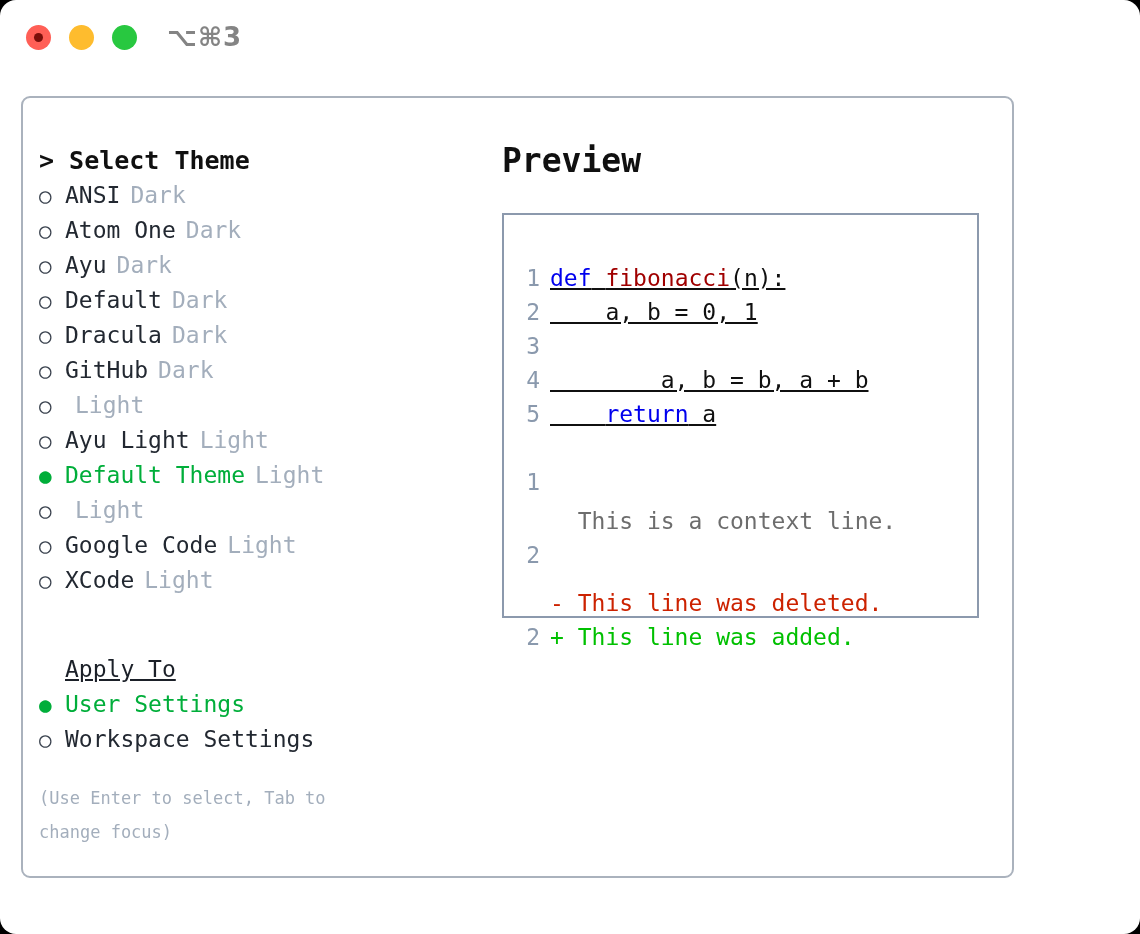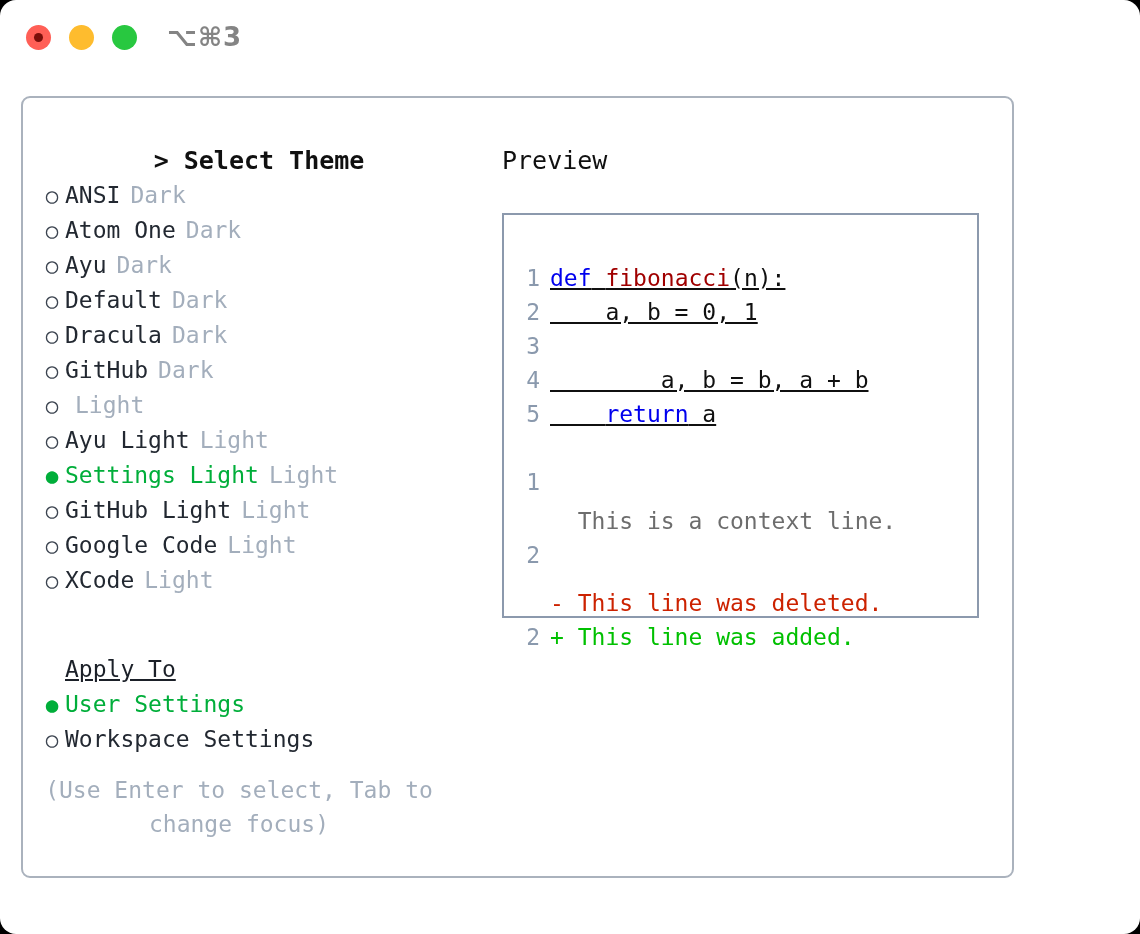--- a/index.html
+++ b/index.html
@@ -75,21 +75,20 @@
     border: 2px solid #aab2bd;
     border-radius: 9px;
     box-sizing: border-box;
     background: #ffffff;
   }
 
   .col-left {
     position: absolute;
     left: 16px; top: 46px;
     width: 440px;
-    text-align: center;
   }
   .col-right {
     position: absolute;
     left: 479px; top: 46px;
     width: 495px;
   }
 
   
   .list-header {
     font-size: 25px;
@@ -126,32 +125,32 @@
     color: #1b2028;
     font-size: 23px;
     line-height: 34px;
     font-weight: normal;
     text-decoration: underline;
   }
 
   .spacer-block { height: 54px; }
 
   .hint {
-    margin-top: 16px;
-    font-size: 23px;
+    margin-top: 24px;
+    font-size: 17px;
     line-height: 34px;
     color: #a3aebc;
     width: 400px;
     white-space: pre-wrap;
   }
 
   
   .preview-title {
-    font-size: 25px;
-    font-weight: normal;
+    font-size: 33px;
+    font-weight: bold;
     color: #101010;
     line-height: 34px;
   }
 
   .code-box {
     margin-top: 35px;
     width: 477px;
     height: 405px;
     border: 2px solid #8c99ad;
     box-sizing: border-box;
@@ -206,22 +205,22 @@
 
       <div id="theme-list">
           <div class="row"><span class="bullet">○</span><span class="label">ANSI</span><span class="tag">Dark</span></div>
           <div class="row"><span class="bullet">○</span><span class="label">Atom One</span><span class="tag">Dark</span></div>
           <div class="row"><span class="bullet">○</span><span class="label">Ayu</span><span class="tag">Dark</span></div>
           <div class="row"><span class="bullet">○</span><span class="label">Default</span><span class="tag">Dark</span></div>
           <div class="row"><span class="bullet">○</span><span class="label">Dracula</span><span class="tag">Dark</span></div>
           <div class="row"><span class="bullet">○</span><span class="label">GitHub</span><span class="tag">Dark</span></div>
           <div class="row"><span class="bullet">○</span><span class="tag">Light</span></div>
           <div class="row"><span class="bullet">○</span><span class="label">Ayu Light</span><span class="tag">Light</span></div>
-          <div class="row selected"><span class="bullet sel">●</span><span class="label">Settings Light</span><span class="tag">Light</span></div>
-          <div class="row"><span class="bullet">○</span><span class="label">GitHub Light</span><span class="tag">Light</span></div>
+          <div class="row selected"><span class="bullet sel">●</span><span class="label">Default Theme</span><span class="tag">Light</span></div>
+          <div class="row"><span class="bullet">○</span><span class="tag">Light</span></div>
           <div class="row"><span class="bullet">○</span><span class="label">Google Code</span><span class="tag">Light</span></div>
           <div class="row"><span class="bullet">○</span><span class="label">XCode</span><span class="tag">Light</span></div>
         </div>
 
       <div class="spacer-block"></div>
 
       <div class="row">
         <span class="bullet blank">○</span>
         <span class="section-title">Apply To</span>
       </div>

